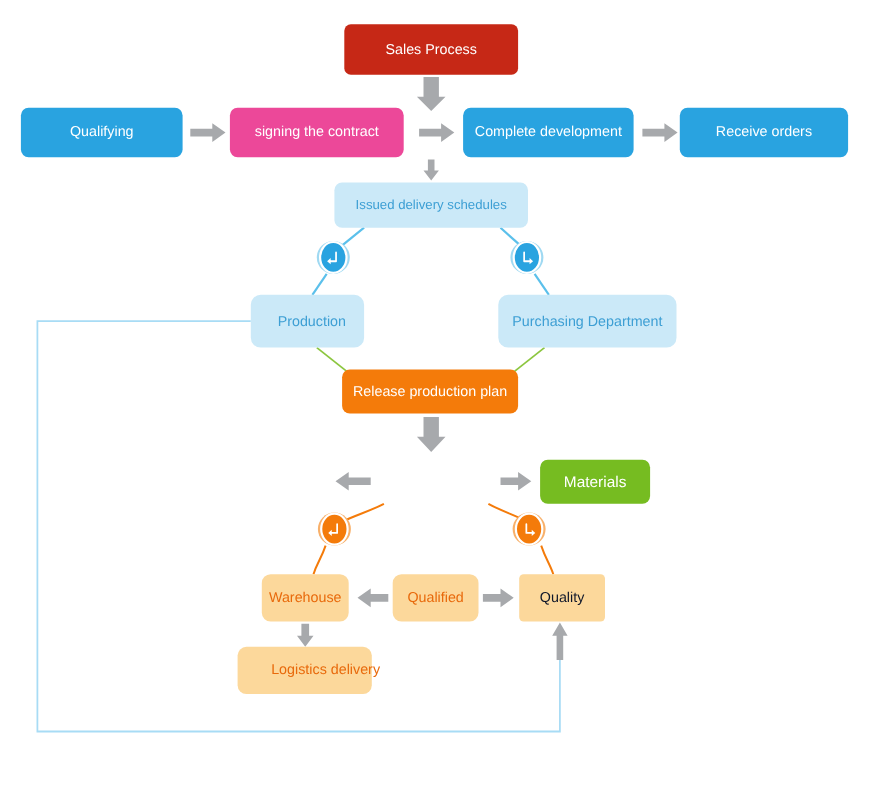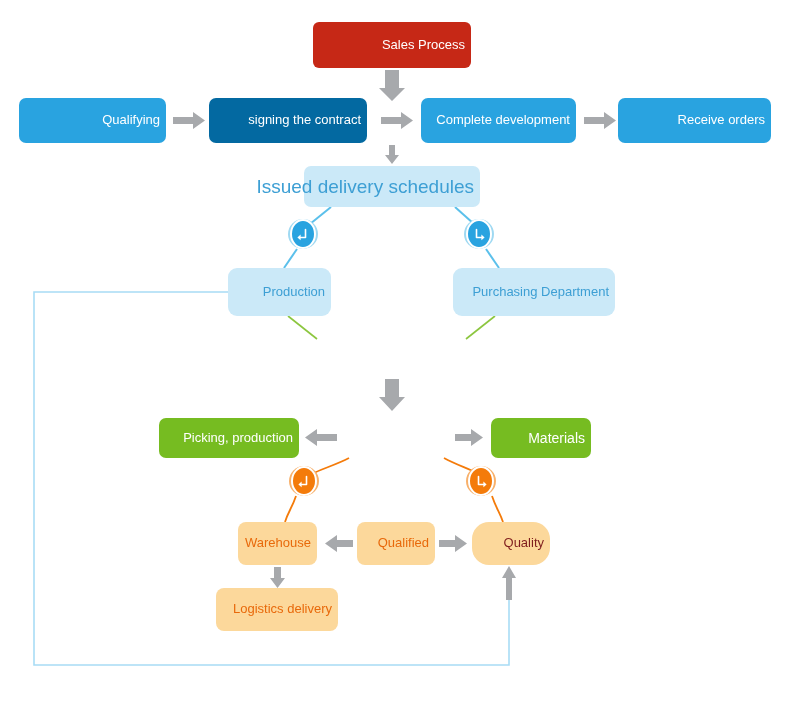--- a/index.html
+++ b/index.html
@@ -23,21 +23,21 @@
     position: absolute;
     left: 0;
     top: 0;
     width: 790px;
     height: 725px;
   }
   .node {
     position: absolute;
     display: flex;
     align-items: center;
-    justify-content: flex-end;
+    justify-content: center;
     box-sizing: border-box;
     border-radius: 7px;
     text-align: center;
     line-height: 1.15;
     padding: 0 6px;
     white-space: nowrap;
   }
   .node-label {
     display: block;
   }
@@ -132,63 +132,63 @@
   </svg>
 
   <div class="node" style="left:313px; top:22px; width:158px; height:46px; background:#c62816; color:#ffffff; font-size:13px; border-radius:6px;">
     <span class="node-label">Sales Process</span>
   </div>
 
   <div class="node" style="left:19px; top:98px; width:147px; height:45px; background:#29a3e0; color:#ffffff; font-size:13px; border-radius:7px;">
     <span class="node-label">Qualifying</span>
   </div>
 
-  <div class="node" style="left:209px; top:98px; width:158px; height:45px; background:#0369a1; color:#ffffff; font-size:13px; border-radius:7px;">
+  <div class="node" style="left:209px; top:98px; width:158px; height:45px; background:#ec4899; color:#ffffff; font-size:13px; border-radius:7px;">
     <span class="node-label">signing the contract</span>
   </div>
 
   <div class="node" style="left:421px; top:98px; width:155px; height:45px; background:#29a3e0; color:#ffffff; font-size:13px; border-radius:7px;">
     <span class="node-label">Complete development</span>
   </div>
 
   <div class="node" style="left:618px; top:98px; width:153px; height:45px; background:#29a3e0; color:#ffffff; font-size:13px; border-radius:7px;">
     <span class="node-label">Receive orders</span>
   </div>
 
-  <div class="node" style="left:304px; top:166px; width:176px; height:41px; background:#cbe9f8; color:#3d9fd4; font-size:19px; border-radius:7px;">
+  <div class="node" style="left:304px; top:166px; width:176px; height:41px; background:#cbe9f8; color:#3d9fd4; font-size:12px; border-radius:7px;">
     <span class="node-label">Issued delivery schedules</span>
   </div>
 
   <div class="node" style="left:228px; top:268px; width:103px; height:48px; background:#cbe9f8; color:#3d9fd4; font-size:13px; border-radius:9px;padding-left:14px;">
     <span class="node-label">Production</span>
   </div>
 
   <div class="node" style="left:453px; top:268px; width:162px; height:48px; background:#cbe9f8; color:#3d9fd4; font-size:13px; border-radius:9px;">
     <span class="node-label">Purchasing Department</span>
   </div>
 
-
-  <div class="node" style="left:159px; top:418px; width:140px; height:40px; background:#76bc21; color:#ffffff; font-size:13px; border-radius:7px;">
-    <span class="node-label">Picking, production</span>
-  </div>
+  <div class="node" style="left:311px; top:336px; width:160px; height:40px; background:#f47b0a; color:#ffffff; font-size:13px; border-radius:7px;">
+    <span class="node-label">Release production plan</span>
+  </div>
+
 
 
   <div class="node" style="left:491px; top:418px; width:100px; height:40px; background:#76bc21; color:#ffffff; font-size:14px; border-radius:7px;">
     <span class="node-label">Materials</span>
   </div>
 
   <div class="node" style="left:357px; top:522px; width:78px; height:43px; background:#fcd89b; color:#e8690b; font-size:13px; border-radius:8px;">
     <span class="node-label">Qualified</span>
   </div>
 
   <div class="node" style="left:238px; top:522px; width:79px; height:43px; background:#fcd89b; color:#e8690b; font-size:13px; border-radius:8px;">
     <span class="node-label">Warehouse</span>
   </div>
 
-  <div class="node" style="left:472px; top:522px; width:78px; height:43px; background:#fcd89b; color:#7f1d1d; font-size:13px; border-radius:17px;">
+  <div class="node" style="left:472px; top:522px; width:78px; height:43px; background:#fcd89b; color:#0f172a; font-size:13px; border-radius:4px;">
     <span class="node-label">Quality</span>
   </div>
 
   <div class="node" style="left:216px; top:588px; width:122px; height:43px; background:#fcd89b; color:#e8690b; font-size:13px; border-radius:8px;padding-left:44px;">
     <span class="node-label">Logistics delivery</span>
   </div>
 
   <div class="badge" style="left:288px; top:219px; width:30px; height:30px; background:#9fd9f2; padding:2px;">
     <div class="badge-inner" style="background:#29a3e0; border:2px solid #ffffff;">
       <svg width="16" height="16" viewBox="0 0 16 16">

